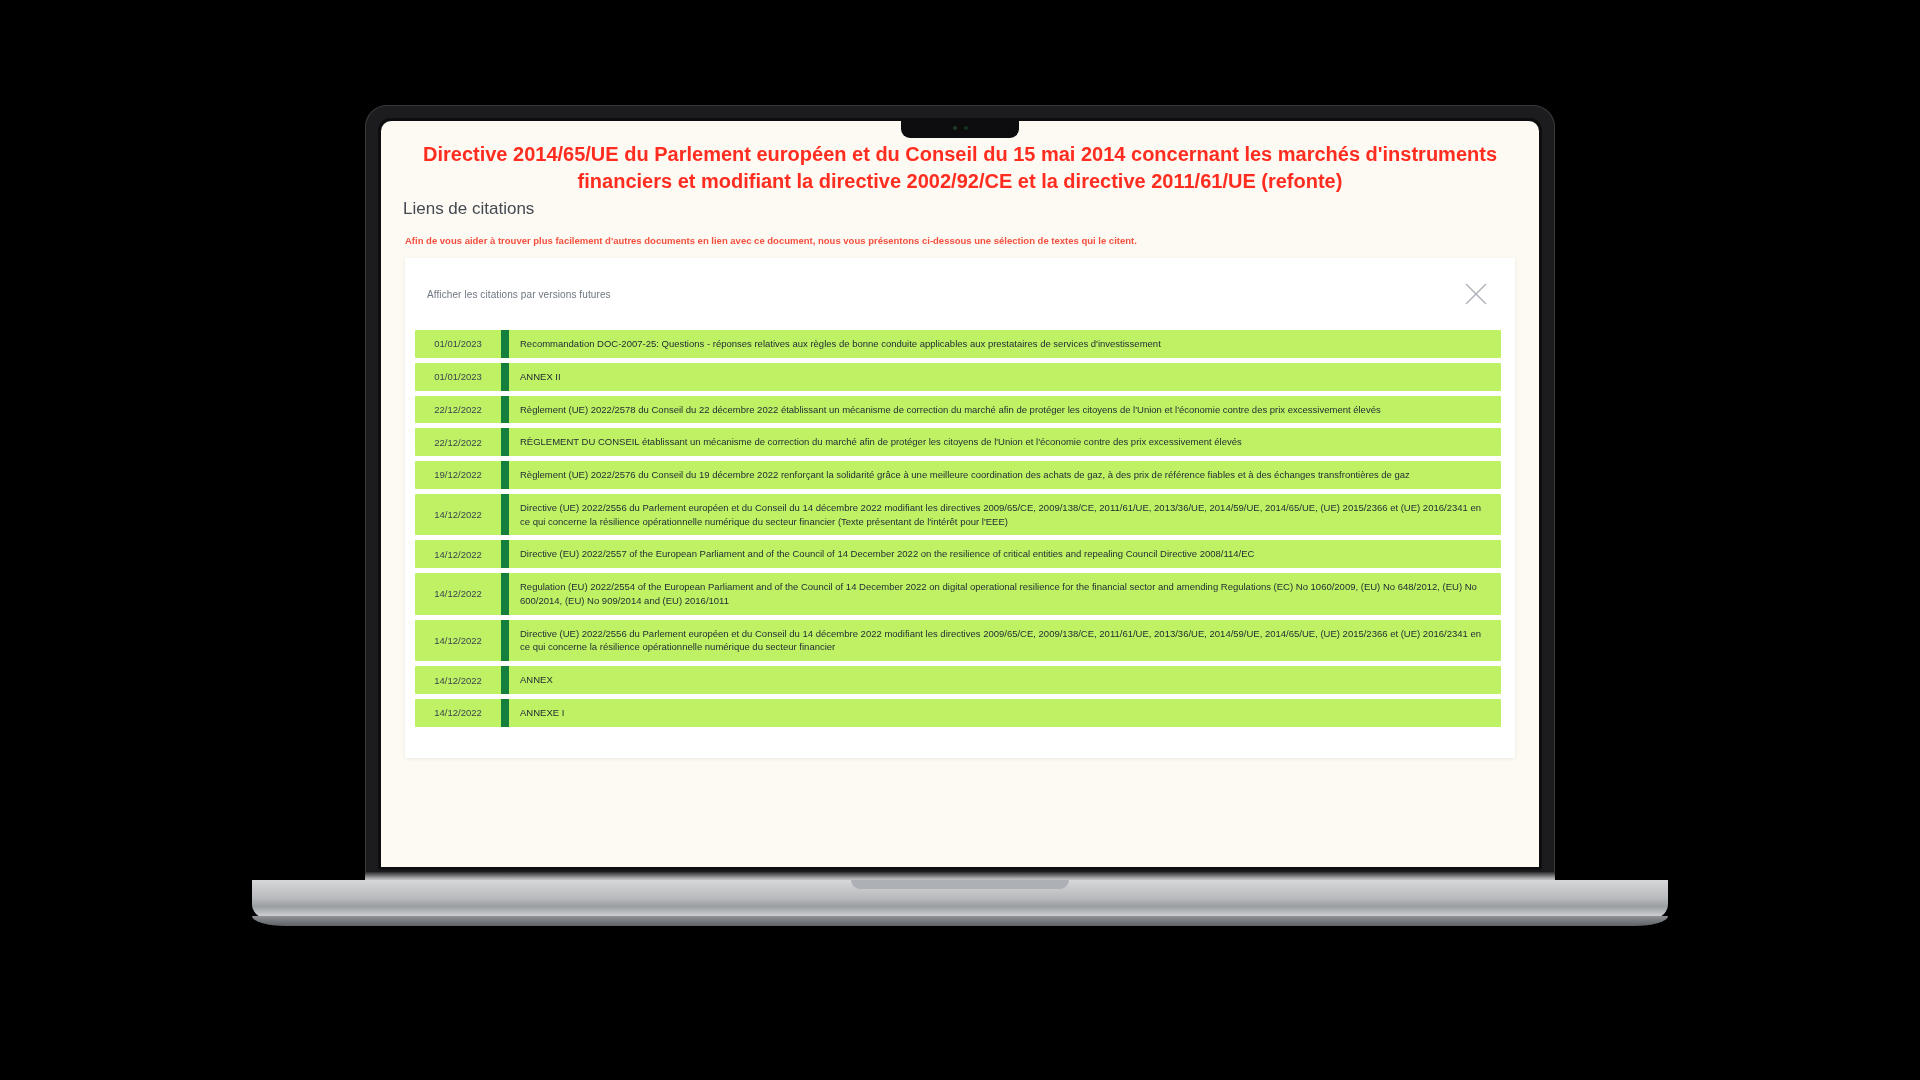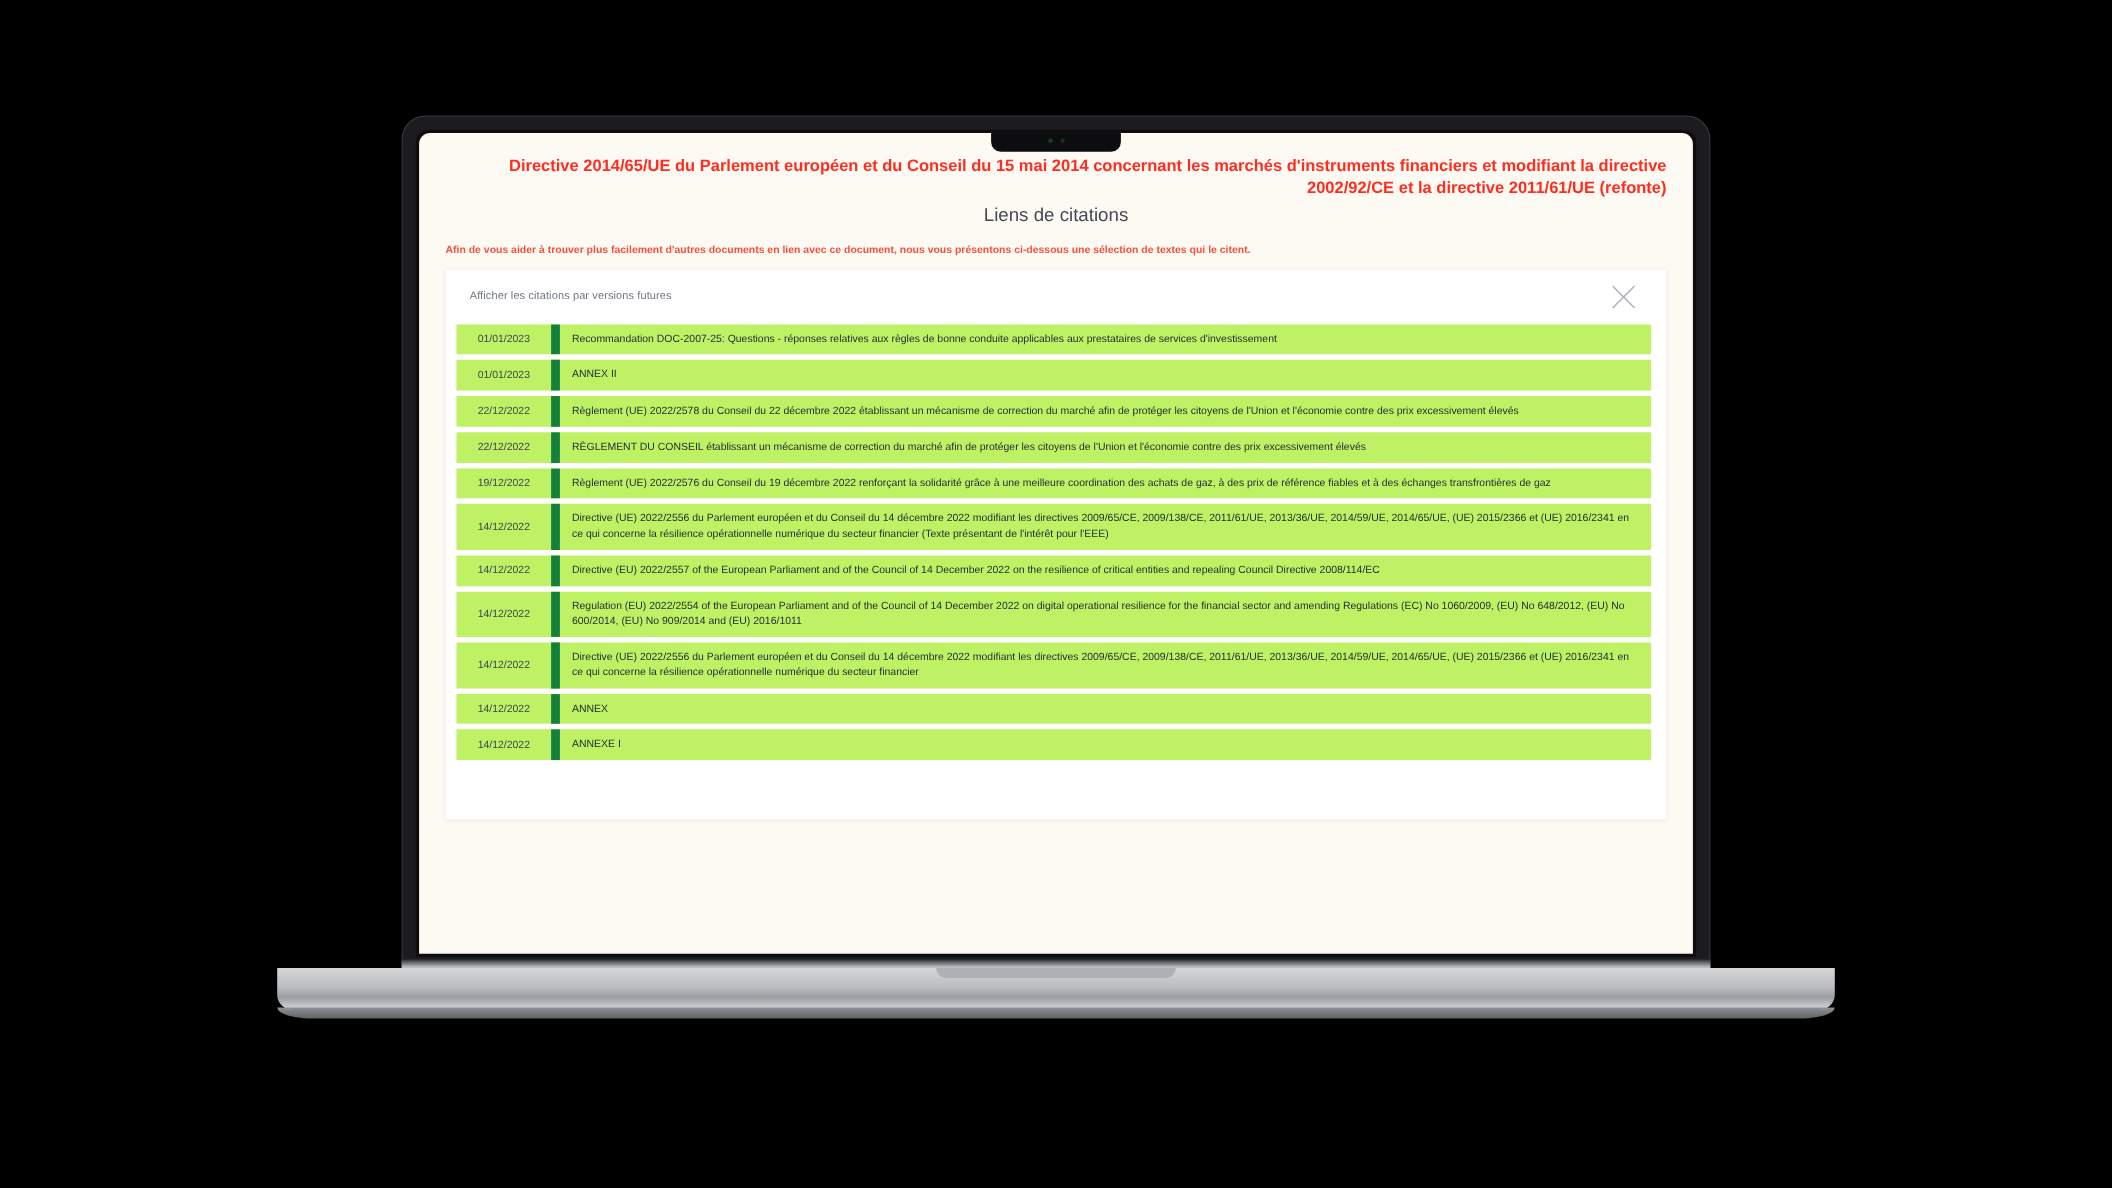--- a/index.html
+++ b/index.html
@@ -116,28 +116,27 @@
   
   .doc-wrap {
     padding: 14px 22px 0 22px;
     box-sizing: border-box;
     height: 100%;
   }
 
   .doc-title {
     color: #ff2d20;
     font-weight: bold;
-    font-size: 15px;
+    font-size: 20px;
     line-height: 1.35;
-    text-align: right;
+    text-align: center;
     margin: 6px auto 4px auto;
     max-width: 1110px;
   }
   .doc-subtitle {
-    text-align: center;
     font-size: 17px;
     color: #444a52;
     font-weight: 400;
     margin-bottom: 16px;
   }
   .doc-intro {
     color: #f4503f;
     font-size: 9.5px;
     margin: 0 0 12px 0;
     padding-left: 2px;
@@ -147,21 +146,21 @@
   .panel {
     background: #ffffff;
     border-radius: 2px;
     box-shadow: 0 1px 4px rgba(0,0,0,0.07);
     position: relative;
     height: 500px;
     overflow: hidden;
     margin: 0 2px;
   }
   .panel-header {
-    height: 50px;
+    height: 72px;
     display: flex;
     align-items: center;
     justify-content: space-between;
     padding: 0 24px 0 22px;
     box-sizing: border-box;
   }
   .panel-header-label {
     font-size: 10px;
     color: #6f7782;
     letter-spacing: .1px;

